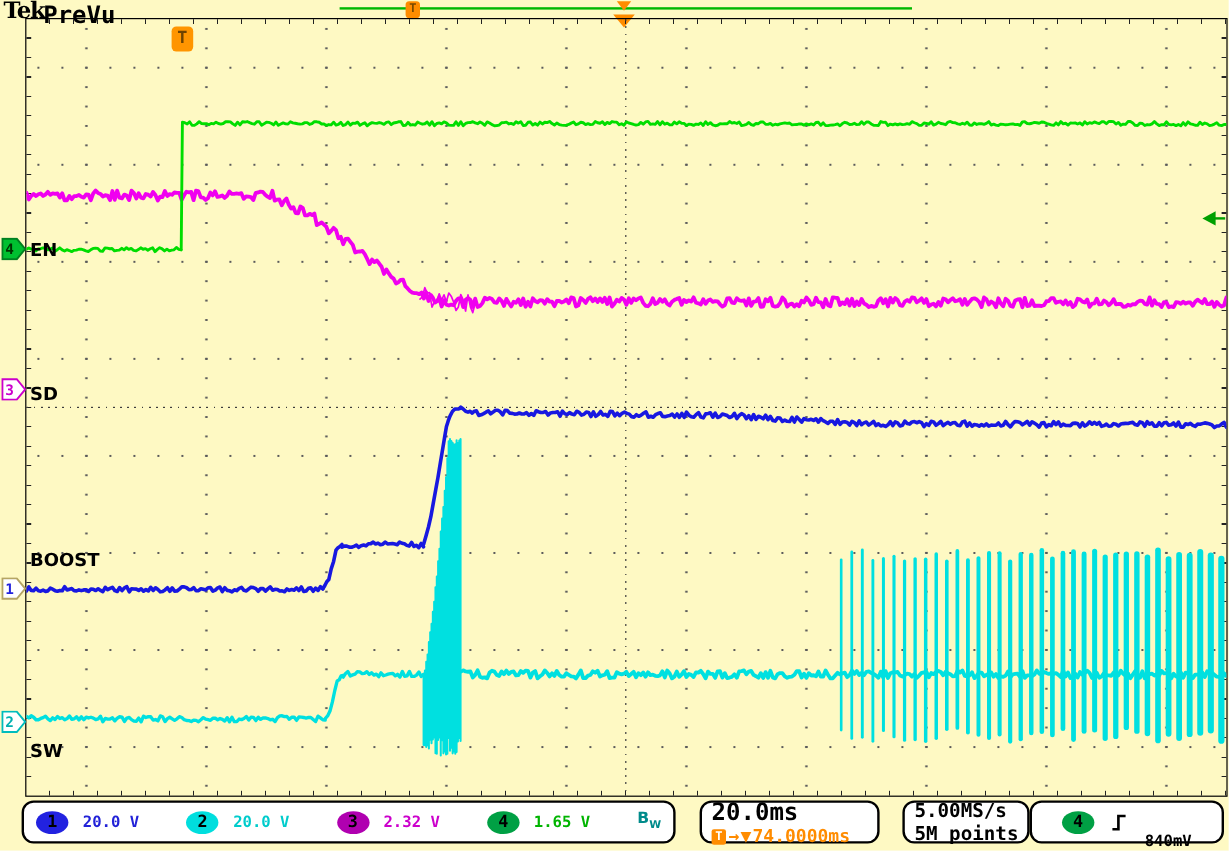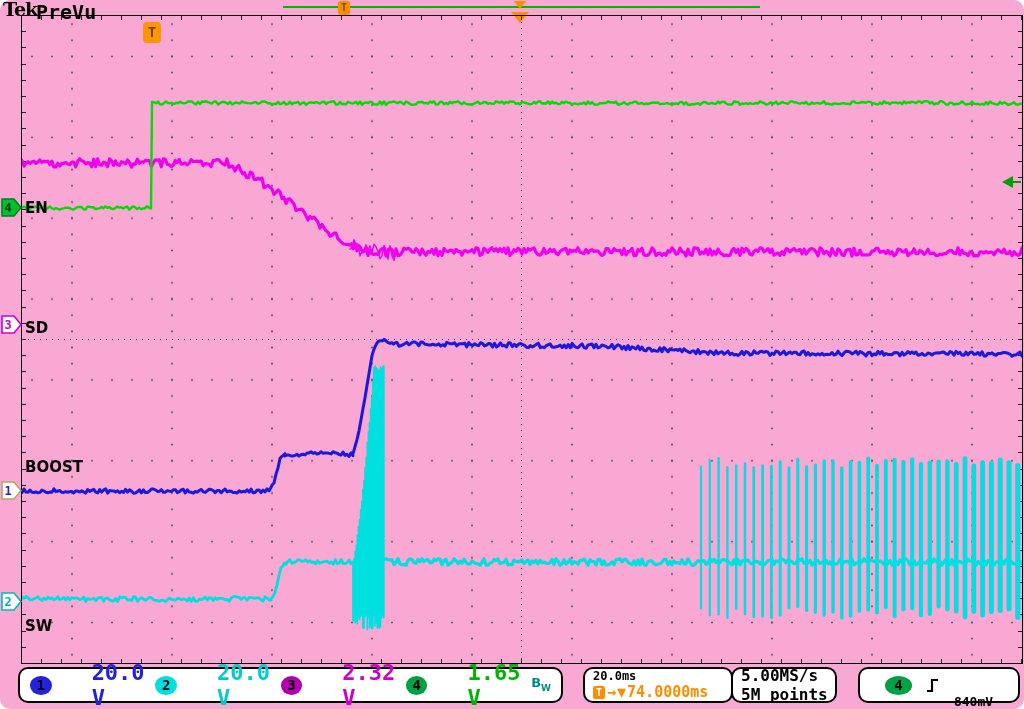--- a/index.html
+++ b/index.html
@@ -1,17 +1,17 @@
 <!DOCTYPE html>
 <html><head>
 <meta charset="utf-8">
 <style>
   html,body{margin:0;padding:0;background:#fff;}
-  #screen{position:relative;width:1024px;height:709px;background:#f9a8d4;overflow:hidden;
-          font-family:"DejaVu Sans",sans-serif;border-radius:10px;}
+  #screen{position:relative;width:1024px;height:709px;background:#fef9c3;overflow:hidden;
+          font-family:"DejaVu Sans",sans-serif;}
 
   
   .tek-logo{position:absolute;left:3px;top:-2px;font-family:"DejaVu Serif",serif;
             font-weight:bold;font-size:19px;color:#000;letter-spacing:-1px;}
   .prevu{position:absolute;left:36px;top:0px;font-family:"DejaVu Sans Mono",monospace;
          font-weight:bold;font-size:20px;color:#000;}
 
   
   .recbar{position:absolute;left:283px;top:6px;width:477px;height:2px;background:#00b800;}
   .rec-t{position:absolute;left:338px;top:1px;width:12px;height:14px;background:#ff8c00;
@@ -58,33 +58,33 @@
   
   .ch-badge{position:absolute;left:1px;width:21px;height:19px;}
   .ch-label{position:absolute;left:25px;color:#000;font-weight:bold;font-size:15px;
             font-family:"DejaVu Sans",sans-serif;background:rgba(255,255,255,.0);}
 
   
   .robox{position:absolute;top:667px;height:36px;border:2px solid #000;border-radius:10px;
          background:#fff;box-sizing:border-box;display:flex;align-items:center;}
   #box-ch{left:18px;width:545px;justify-content:space-between;padding:0 10px;}
   #box-tb{left:583px;width:150px;}
-  #box-acq{left:731px;width:106px;}
+  #box-acq{left:752px;width:106px;}
   #box-trig{left:858px;width:162px;justify-content:center;gap:14px;}
 
   .chgrp{display:flex;align-items:center;gap:12px;}
   .ellipse{width:27px;height:19px;border-radius:50%;color:#000;font-weight:bold;font-size:14px;
            display:flex;align-items:center;justify-content:center;
            font-family:"DejaVu Sans Mono",monospace;}
-  .chval{font-family:"DejaVu Sans Mono",monospace;font-weight:bold;font-size:22px;margin-left:28px;}
+  .chval{font-family:"DejaVu Sans Mono",monospace;font-weight:bold;font-size:13px;}
   .bw{color:#008b8b;font-weight:bold;font-size:13px;line-height:12px;}
   .bw sub{font-size:9px;}
 
   .tb-col{display:flex;flex-direction:column;justify-content:center;padding-left:8px;gap:0px;}
-  .tb-main{font-family:"DejaVu Sans Mono",monospace;font-weight:bold;font-size:12px;color:#000;}
+  .tb-main{font-family:"DejaVu Sans Mono",monospace;font-weight:bold;font-size:20px;color:#000;}
   .tb-delay{display:flex;align-items:center;gap:1px;color:#ff8c00;
             font-family:"DejaVu Sans Mono",monospace;font-weight:bold;font-size:15px;}
   .mini-t{display:inline-block;width:12px;height:13px;background:#ff8c00;border-radius:2px;
           color:#fff;font-size:10px;line-height:13px;text-align:center;margin-right:1px;}
   .acq-col{display:flex;flex-direction:column;justify-content:center;padding-left:8px;}
   .acq-line{font-family:"DejaVu Sans Mono",monospace;font-weight:bold;font-size:16px;color:#000;}
   .trig-val{font-family:"DejaVu Sans Mono",monospace;font-weight:bold;font-size:13px;color:#000;margin-top:32px;}
 </style>
 </head>
 <body>

